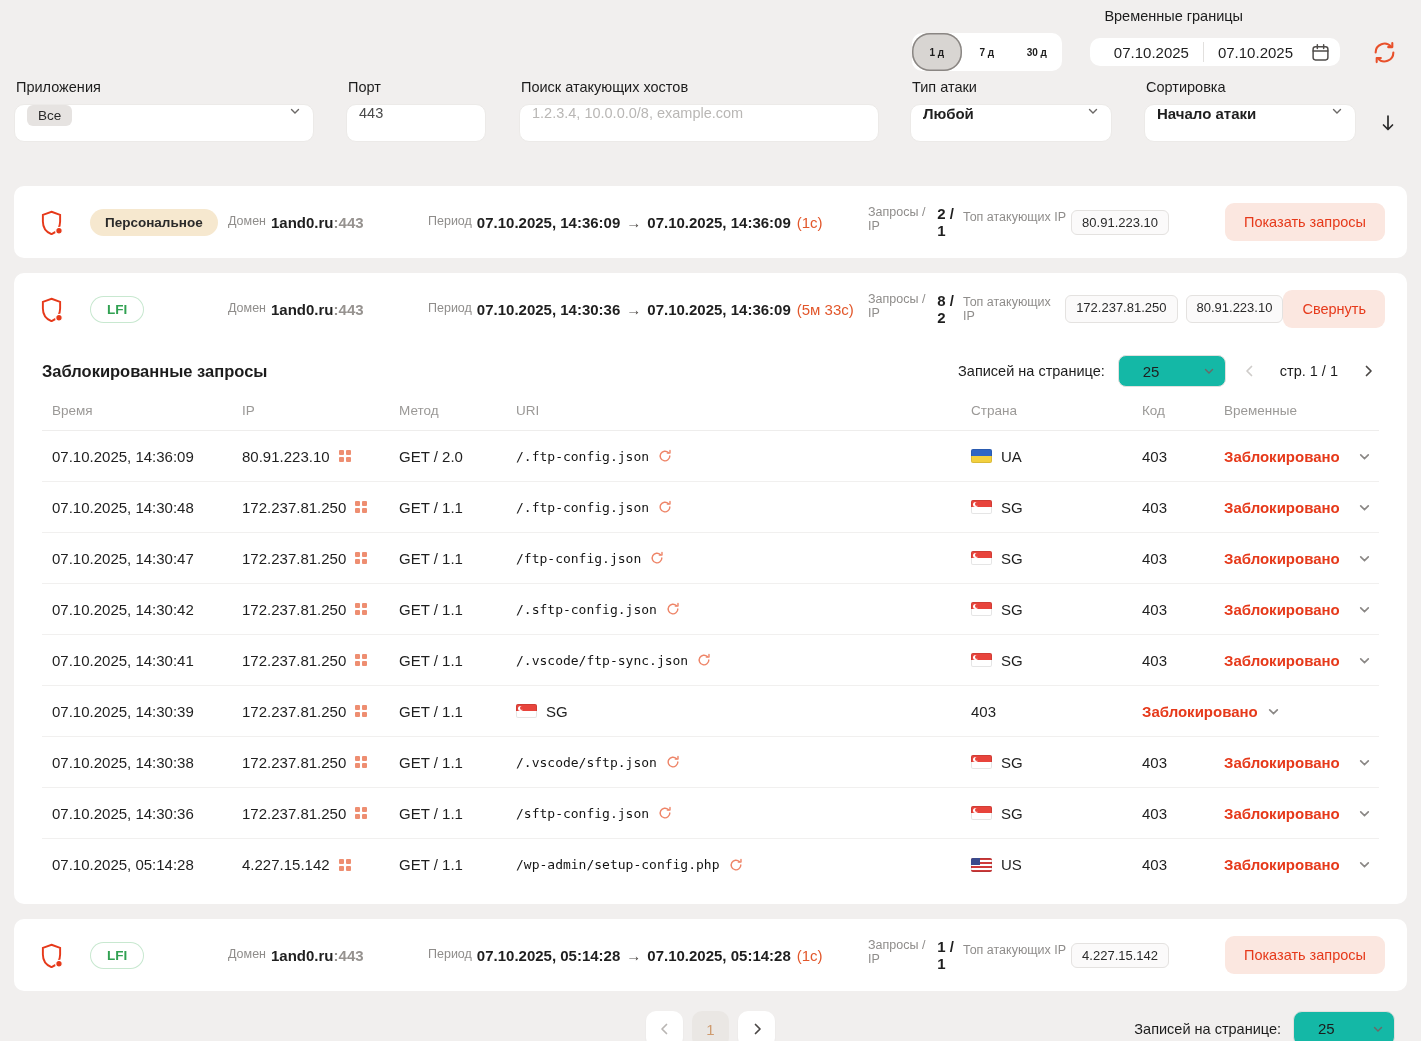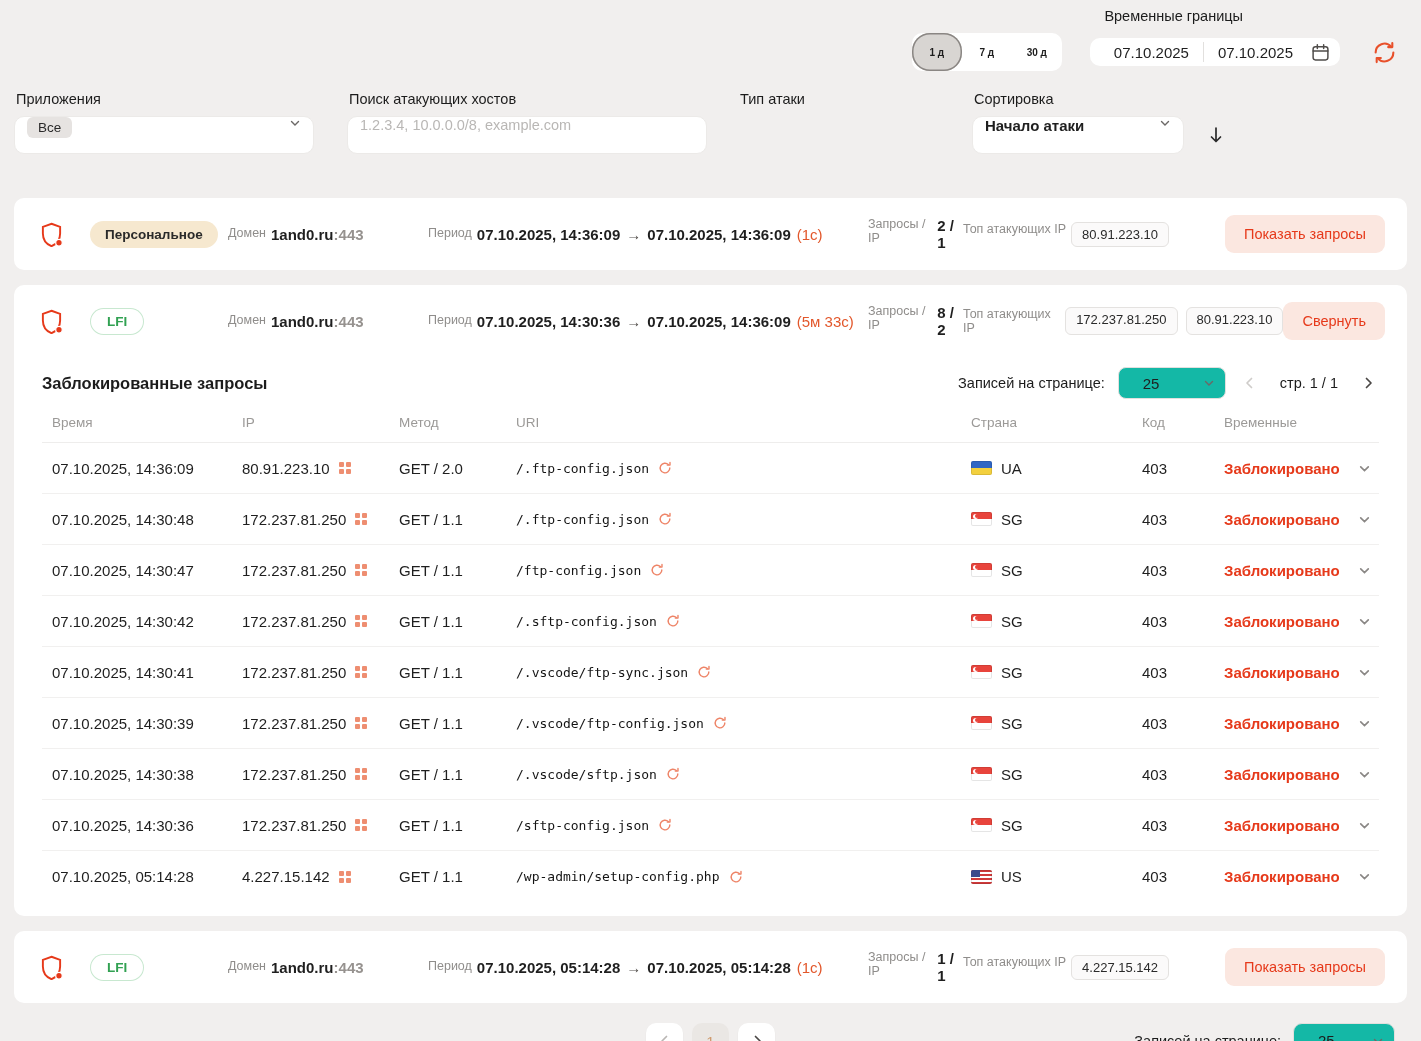--- a/index.html
+++ b/index.html
@@ -25,21 +25,21 @@
   .date-range {
     display:flex; align-items:center; background:#fff; border-radius:10px;
     height:28px; margin-left:28px; padding:0 10px;
   }
   .date { font-size:15px; padding:0 14px; cursor:pointer; }
   .date-sep { width:1px; height:20px; background:#e2e0de; }
   .cal-btn { margin-left:4px; display:flex; align-items:center; cursor:pointer; }
   .refresh-btn { margin-left:32px; margin-right:10px; display:flex; align-items:center; cursor:pointer; }
 
   
-  .filters { display:flex; align-items:flex-start; margin-top:20px; }
+  .filters { display:flex; align-items:flex-start; margin-top:8px; }
   .fgroup { display:flex; flex-direction:column; gap:9px; }
   .flabel { font-size:14.5px; color:#1c1c1c; padding-left:2px; }
   .fcontrol {
     height:38px; background:#fff; border:1px solid #eceae8; border-radius:10px;
     display:flex; align-items:flex-start; padding:0 12px; cursor:pointer;
   }
   .chip { background:#e6e3e1; border-radius:6px; padding:3px 11px; font-size:13.5px; color:#2a2a2a; }
   .chev-right { margin-left:auto; display:flex; }
   .txt-input { border:none; outline:none; background:transparent; font-family:inherit; font-size:14.5px; width:100%; color:#4a4a4a; }
   .txt-input::placeholder { color:#b9b7b5; }
@@ -159,28 +159,42 @@
       <div class="flabel">Приложения</div>
       <div class="fcontrol">
         <span class="chip">Все</span>
         <span class="chev-right">
           <svg width="12" height="12" viewBox="0 0 12 12" fill="none">
               <path d="M2.5 4.5l3.5 3.5 3.5-3.5" stroke="#6b6866" stroke-width="1.4" stroke-linecap="round"></path>
             </svg>
         </span>
       </div>
     </div>
+    <div class="fgroup" style="width:140px; margin-left:32px;">
+      <div class="flabel">Порт</div>
+      <div class="fcontrol" style="cursor:text;">
+        <input class="txt-input" type="text" value="443" style="">
+      </div>
+    </div>
     <div class="fgroup" style="width:360px; margin-left:33px;">
       <div class="flabel">Поиск атакующих хостов</div>
       <div class="fcontrol" style="cursor:text;">
         <input class="txt-input" type="text" placeholder="1.2.3.4, 10.0.0.0/8, example.com" style="">
       </div>
     </div>
     <div class="fgroup" style="width:202px; margin-left:31px;">
       <div class="flabel">Тип атаки</div>
+      <div class="fcontrol">
+        <span class="sel-value">Любой</span>
+        <span class="chev-right">
+          <svg width="12" height="12" viewBox="0 0 12 12" fill="none">
+              <path d="M2.5 4.5l3.5 3.5 3.5-3.5" stroke="#6b6866" stroke-width="1.4" stroke-linecap="round"></path>
+            </svg>
+        </span>
+      </div>
     </div>
     <div class="fgroup" style="width:212px; margin-left:32px;">
       <div class="flabel">Сортировка</div>
       <div class="fcontrol">
         <span class="sel-value">Начало атаки</span>
         <span class="chev-right">
           <svg width="12" height="12" viewBox="0 0 12 12" fill="none">
               <path d="M2.5 4.5l3.5 3.5 3.5-3.5" stroke="#6b6866" stroke-width="1.4" stroke-linecap="round"></path>
             </svg>
         </span>
@@ -492,29 +506,20 @@
         <svg width="12" height="12" viewBox="0 0 12 12" fill="#ee8e71">
           <rect x="0" y="0" width="5" height="5" rx="1"></rect>
                       <rect x="7" y="0" width="5" height="5" rx="1"></rect>
           <rect x="0" y="7" width="5" height="5" rx="1"></rect>
                       <rect x="7" y="7" width="5" height="5" rx="1"></rect>
         </svg>
       </span>
     </div>
     <div class="td">GET / 1.1</div>
     <div class="td">
-      <span class="uri">/.vscode/ftp-config.json</span>
-      <span class="icon-btn">
-        <svg width="14" height="14" viewBox="0 0 16 16" fill="none" stroke="#ee8467" stroke-width="1.6" stroke-linecap="round" stroke-linejoin="round">
-          <path d="M13.5 8a5.5 5.5 0 1 1-1.7-3.95"></path>
-          <path d="M13.7 1.6v3.1h-3.1"></path>
-        </svg>
-      </span>
-    </div>
-    <div class="td">
       <span class="flag flag-sg"></span>
       <span>SG</span>
     </div>
     <div class="td">403</div>
     <div class="td td-action">
       <span class="blocked">Заблокировано</span>
       <span class="icon-btn">
         <svg width="13" height="13" viewBox="0 0 12 12" fill="none">
                       <path d="M2.5 4.5l3.5 3.5 3.5-3.5" stroke="#8a8785" stroke-width="1.5" stroke-linecap="round"></path>
                     </svg>

